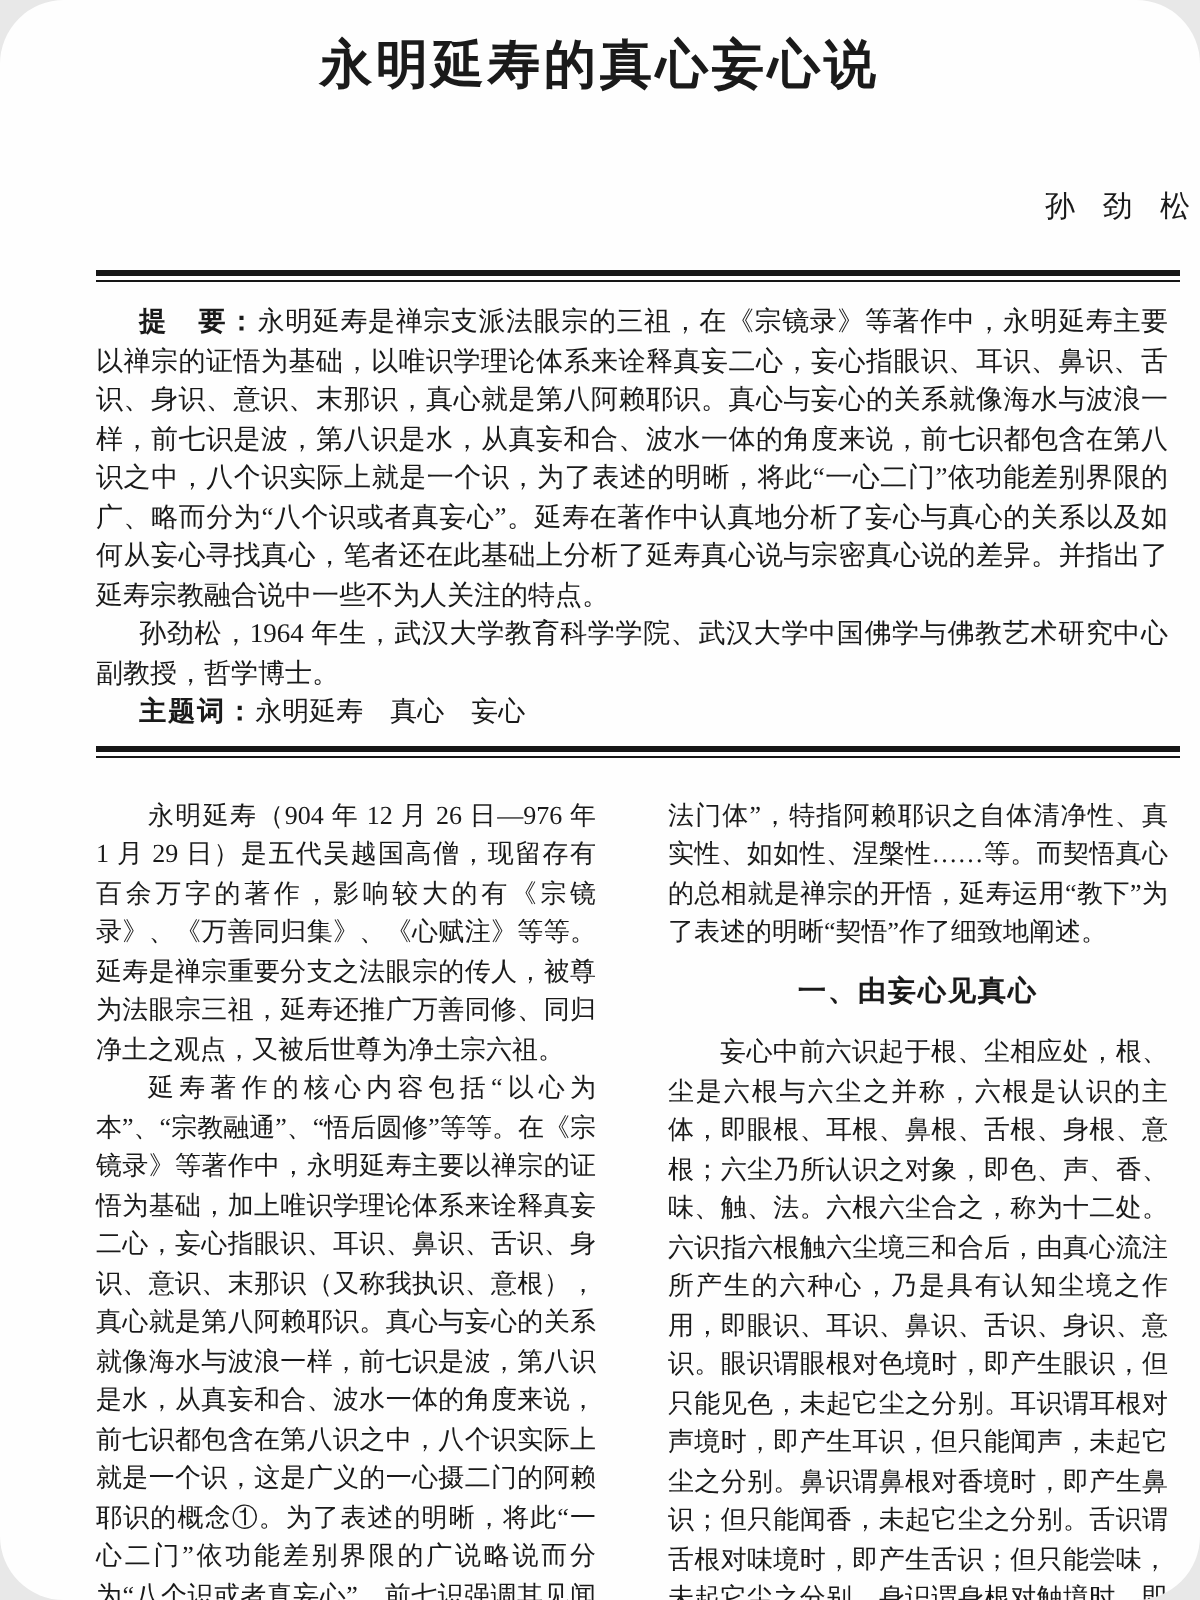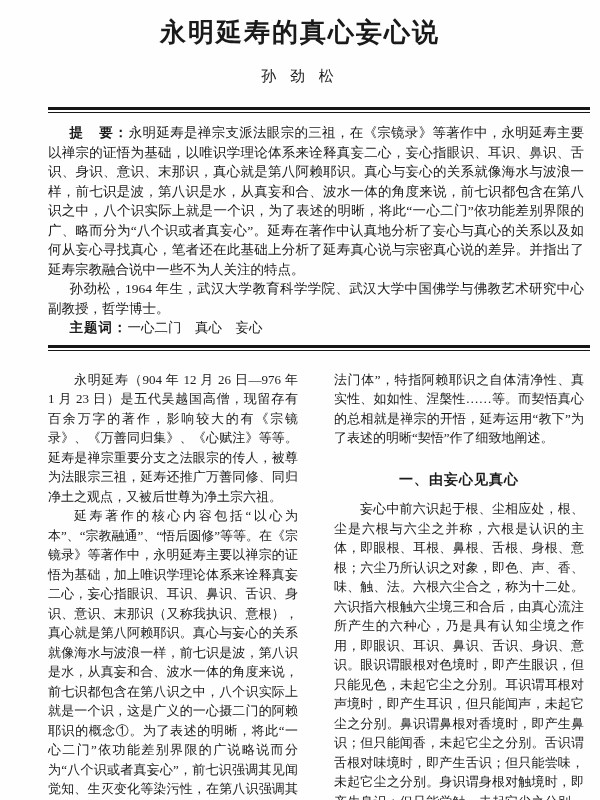--- a/index.html
+++ b/index.html
@@ -1,26 +1,26 @@
 <!DOCTYPE html>
 <html><head>
 <meta charset="utf-8">
 <style>
   html,body{margin:0;padding:0;background:#e8e8e8;}
   .page{
     width:600px;height:800px;margin:0 auto;background:#fefefe;
     position:relative;box-sizing:border-box;overflow:hidden;
-    font-family:"Liberation Serif","DejaVu Serif",serif;color:#1a1a1a;
+    font-family:"Liberation Serif","DejaVu Serif",serif;color:#1a1a1a;border-radius:32px;
   }
   .title{
     margin:16px 10px 0 10px;text-align:center;
     font-size:26px;font-weight:700;letter-spacing:2px;line-height:34px;
   }
   .author{
-    margin-top:16px;text-align:center;font-size:15px;letter-spacing:5px;line-height:20px;
+    margin-top:44px;text-align:right;font-size:15px;letter-spacing:5px;line-height:20px;
   }
   .rule{
     margin:0 10px 0 48px;height:2px;
     border-top:3px solid #161616;border-bottom:1.5px solid #161616;
   }
   .rule-top{margin-top:21px;}
   .rule-bottom{margin-top:7px;}
   .abstract{
     margin:10px 16px 0 48px;font-size:13.5px;line-height:19.5px;text-align:justify;
   }
@@ -29,45 +29,45 @@
   .columns{
     margin:19px 16px 0 48px;display:flex;gap:36px;
     font-size:13px;line-height:19.5px;text-align:justify;
   }
   .col{flex:1;min-width:0;}
   .col p{margin:0;}
   .col p.indent{text-indent:2em;}
   .col p.noindent{text-indent:0;}
   .sec-heading{
     font-size:14px;font-weight:700;text-align:center;
-    margin:22px 0 10px 0;line-height:19.5px;letter-spacing:1px;
+    margin:11px 0 10px 0;line-height:19.5px;letter-spacing:1px;
   }
 </style>
 </head>
 <body>
 
 <div class="page">
 
   <h1 class="title">永明延寿的真心妄心说</h1>
 
   <div class="author">孙 劲 松</div>
 
   <div class="rule rule-top"></div>
 
   <div class="abstract">
     <p><span class="lbl">提　要：</span><span>永明延寿是禅宗支派法眼宗的三祖，在《宗镜录》等著作中，永明延寿主要以禅宗的证悟为基础，以唯识学理论体系来诠释真妄二心，妄心指眼识、耳识、鼻识、舌识、身识、意识、末那识，真心就是第八阿赖耶识。真心与妄心的关系就像海水与波浪一样，前七识是波，第八识是水，从真妄和合、波水一体的角度来说，前七识都包含在第八识之中，八个识实际上就是一个识，为了表述的明晰，将此“一心二门”依功能差别界限的广、略而分为“八个识或者真妄心”。延寿在著作中认真地分析了妄心与真心的关系以及如何从妄心寻找真心，笔者还在此基础上分析了延寿真心说与宗密真心说的差异。并指出了延寿宗教融合说中一些不为人关注的特点。</span></p>
     <p>孙劲松，1964 年生，武汉大学教育科学学院、武汉大学中国佛学与佛教艺术研究中心副教授，哲学博士。</p>
-    <p><span class="lbl">主题词：</span><span>一心二门　真心　妄心</span></p>
+    <p><span class="lbl">主题词：</span><span>永明延寿　真心　妄心</span></p>
   </div>
 
   <div class="rule rule-bottom"></div>
 
   <div class="columns">
     <div class="col">
-      <p class="indent">永明延寿（904 年 12 月 26 日—976 年 1 月 23 日）是五代吴越国高僧，现留存有百余万字的著作，影响较大的有《宗镜录》、《万善同归集》、《心赋注》等等。延寿是禅宗重要分支之法眼宗的传人，被尊为法眼宗三祖，延寿还推广万善同修、同归净土之观点，又被后世尊为净土宗六祖。</p>
+      <p class="indent">永明延寿（904 年 12 月 26 日—976 年 1 月 29 日）是五代吴越国高僧，现留存有百余万字的著作，影响较大的有《宗镜录》、《万善同归集》、《心赋注》等等。延寿是禅宗重要分支之法眼宗的传人，被尊为法眼宗三祖，延寿还推广万善同修、同归净土之观点，又被后世尊为净土宗六祖。</p>
       <p class="indent">延寿著作的核心内容包括“以心为本”、“宗教融通”、“悟后圆修”等等。在《宗镜录》等著作中，永明延寿主要以禅宗的证悟为基础，加上唯识学理论体系来诠释真妄二心，妄心指眼识、耳识、鼻识、舌识、身识、意识、末那识（又称我执识、意根），真心就是第八阿赖耶识。真心与妄心的关系就像海水与波浪一样，前七识是波，第八识是水，从真妄和合、波水一体的角度来说，前七识都包含在第八识之中，八个识实际上就是一个识，这是广义的一心摄二门的阿赖耶识的概念①。为了表述的明晰，将此“一心二门”依功能差别界限的广说略说而分为“八个识或者真妄心”，前七识强调其见闻觉知、生灭变化等染污性，在第八识强调其离见闻觉知、不生不灭、本来自在之清净性，这是狭义的阿赖耶识，是广义阿赖耶识的“自体分”，某些经典也把狭义的阿赖耶识称为“真如”、“一法界大总相</p>
     </div>
     <div class="col">
       <p class="noindent">法门体”，特指阿赖耶识之自体清净性、真实性、如如性、涅槃性……等。而契悟真心的总相就是禅宗的开悟，延寿运用“教下”为了表述的明晰“契悟”作了细致地阐述。</p>
       <h2 class="sec-heading">一、由妄心见真心</h2>
       <p class="indent">妄心中前六识起于根、尘相应处，根、尘是六根与六尘之并称，六根是认识的主体，即眼根、耳根、鼻根、舌根、身根、意根；六尘乃所认识之对象，即色、声、香、味、触、法。六根六尘合之，称为十二处。六识指六根触六尘境三和合后，由真心流注所产生的六种心，乃是具有认知尘境之作用，即眼识、耳识、鼻识、舌识、身识、意识。眼识谓眼根对色境时，即产生眼识，但只能见色，未起它尘之分别。耳识谓耳根对声境时，即产生耳识，但只能闻声，未起它尘之分别。鼻识谓鼻根对香境时，即产生鼻识；但只能闻香，未起它尘之分别。舌识谓舌根对味境时，即产生舌识；但只能尝味，未起它尘之分别。身识谓身根对触境时，即产生身识；但只能觉触，未起它尘之分别。意识谓意根对法境时，即产生意识，此意识与前五识之最大差别，在于能对五境分别善恶好丑，前五识起时，意识必</p>
     </div>
   </div>
 
 </div>

